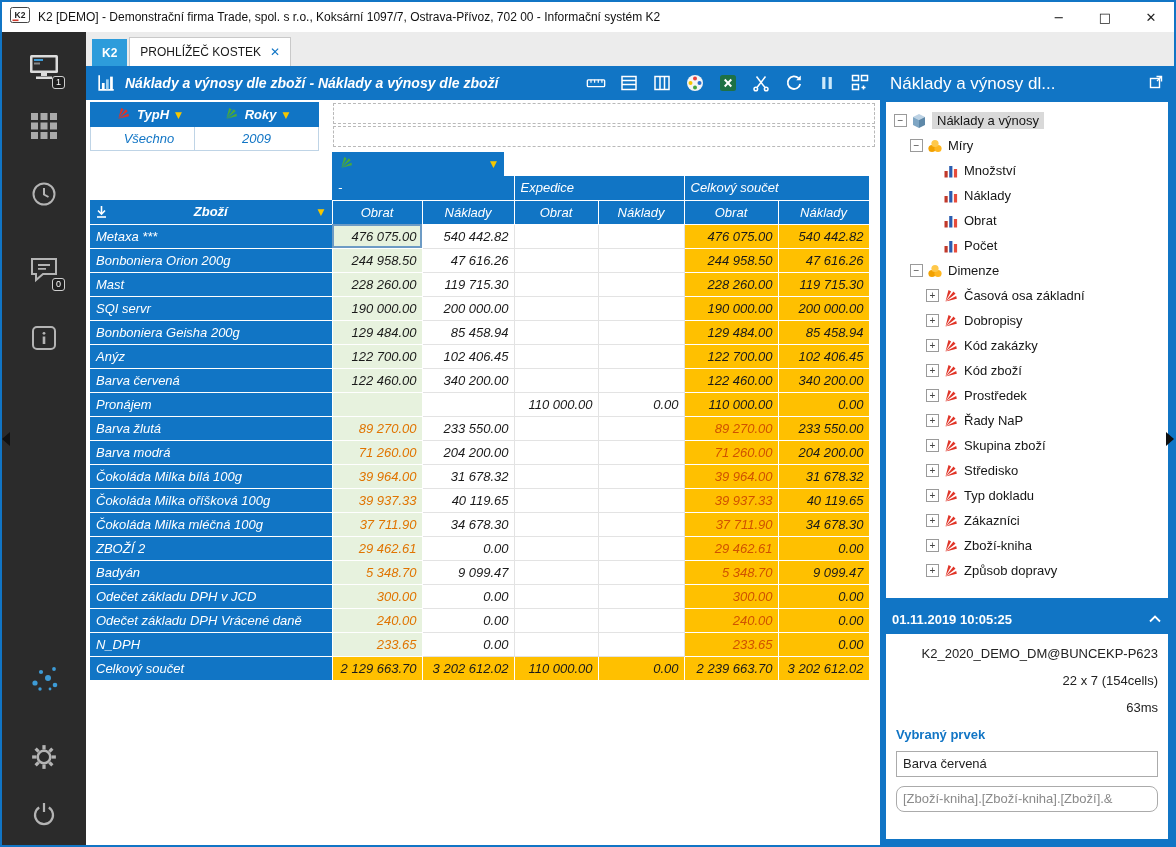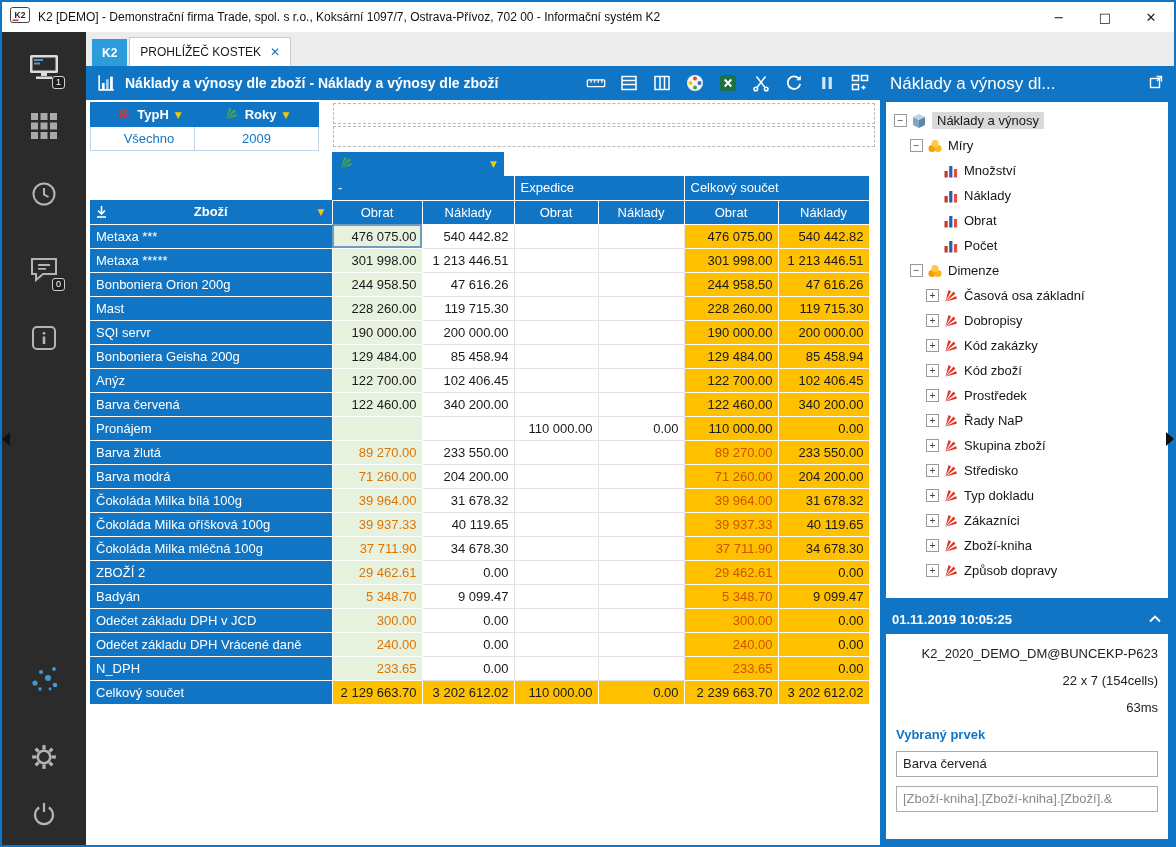--- a/index.html
+++ b/index.html
@@ -29,21 +29,21 @@
   
   .main-col { flex:1; display:flex; flex-direction:column; min-width:0; }
   .tabstrip { flex:0 0 34px; background:#ECECEC; display:flex; align-items:flex-end; padding-left:6px; }
   .tab-k2 { height:27px; padding:0 10px; background:#2D9CDB; color:#fff; font-size:12px; font-weight:bold;
             display:flex; align-items:center; margin-right:2px; }
   .tab-active { height:29px; padding:0 10px; background:#fff; border:1px solid #C9C9C9; border-bottom:none;
                 color:#1A1A1A; font-size:12px; display:flex; align-items:center; gap:9px; }
   .tab-close { color:#1175C5; font-size:12px; font-family:"DejaVu Sans",sans-serif; }
 
   .content-row { flex:1; display:flex; min-height:0; }
-  .center { flex:1; display:flex; flex-direction:column; min-width:0; }
+  .center { flex:1; display:flex; flex-direction:column; min-width:0;font-style:italic; }
 
   .viewer-header { flex:0 0 34px; background:#1175C5; display:flex; align-items:center; gap:9px; padding:0 10px; }
   .viewer-title { color:#fff; font-size:14px; font-weight:bold; flex:1; white-space:nowrap; overflow:hidden; }
   .toolbar { display:flex; gap:13px; align-items:center; }
   .tool { width:20px; height:20px; display:flex; align-items:center; justify-content:center; }
 
   .workspace { flex:1; position:relative; background:#fff; overflow:hidden; }
 
   
   .fbox { position:absolute; top:2px; }
@@ -97,21 +97,21 @@
   .tlabel.selected { background:#D9D9D9; padding:1px 5px; }
 
   .statushead { flex:0 0 30px; margin-top:6px; display:flex; align-items:center; padding:0 6px;
                 color:#fff; font-size:13px; font-weight:bold; }
   .statushead .dt { flex:1; }
   .statusbody { background:#fff; flex:1; padding:12px 10px 0; font-size:13px; color:#222; overflow:hidden; }
   .sline { margin-bottom:12px; white-space:nowrap; overflow:hidden;text-align:right; }
   .sheading { color:#1175C5; font-weight:bold; margin:6px 0 9px; }
   .sbox { border:1px solid #ABABAB; height:26px; line-height:24px; padding:0 6px; margin-bottom:9px;
           white-space:nowrap; overflow:hidden; font-size:13px; }
-  .sbox.path { color:#8A8A8A; }
+  .sbox.path { color:#8A8A8A;border-radius:8px; }
 
   .handle-l { position:absolute; left:0; top:430px; width:0; height:0;
               border-top:7px solid transparent; border-bottom:7px solid transparent; border-right:8px solid #101010; }
   .handle-r { position:absolute; right:0; top:430px; width:0; height:0;
               border-top:7px solid transparent; border-bottom:7px solid transparent; border-left:8px solid #101010; }
 </style>
 </head>
 <body>
 
 <div class="win">
@@ -388,29 +388,20 @@
                   <tr>
                     <td class="rl">Metaxa ***</td>
                     <td class="val c-green sel">476 075.00</td>
                     <td class="val ">540 442.82</td>
                     <td class="val "></td>
                     <td class="val "></td>
                     <td class="val c-amber">476 075.00</td>
                     <td class="val c-amber">540 442.82</td>
                   </tr>
                   <tr>
-                    <td class="rl">Metaxa *****</td>
-                    <td class="val c-green">301 998.00</td>
-                    <td class="val ">1 213 446.51</td>
-                    <td class="val "></td>
-                    <td class="val "></td>
-                    <td class="val c-amber">301 998.00</td>
-                    <td class="val c-amber">1 213 446.51</td>
-                  </tr>
-                  <tr>
                     <td class="rl">Bonboniera Orion 200g</td>
                     <td class="val c-green">244 958.50</td>
                     <td class="val ">47 616.26</td>
                     <td class="val "></td>
                     <td class="val "></td>
                     <td class="val c-amber">244 958.50</td>
                     <td class="val c-amber">47 616.26</td>
                   </tr>
                   <tr>
                     <td class="rl">Mast</td>

